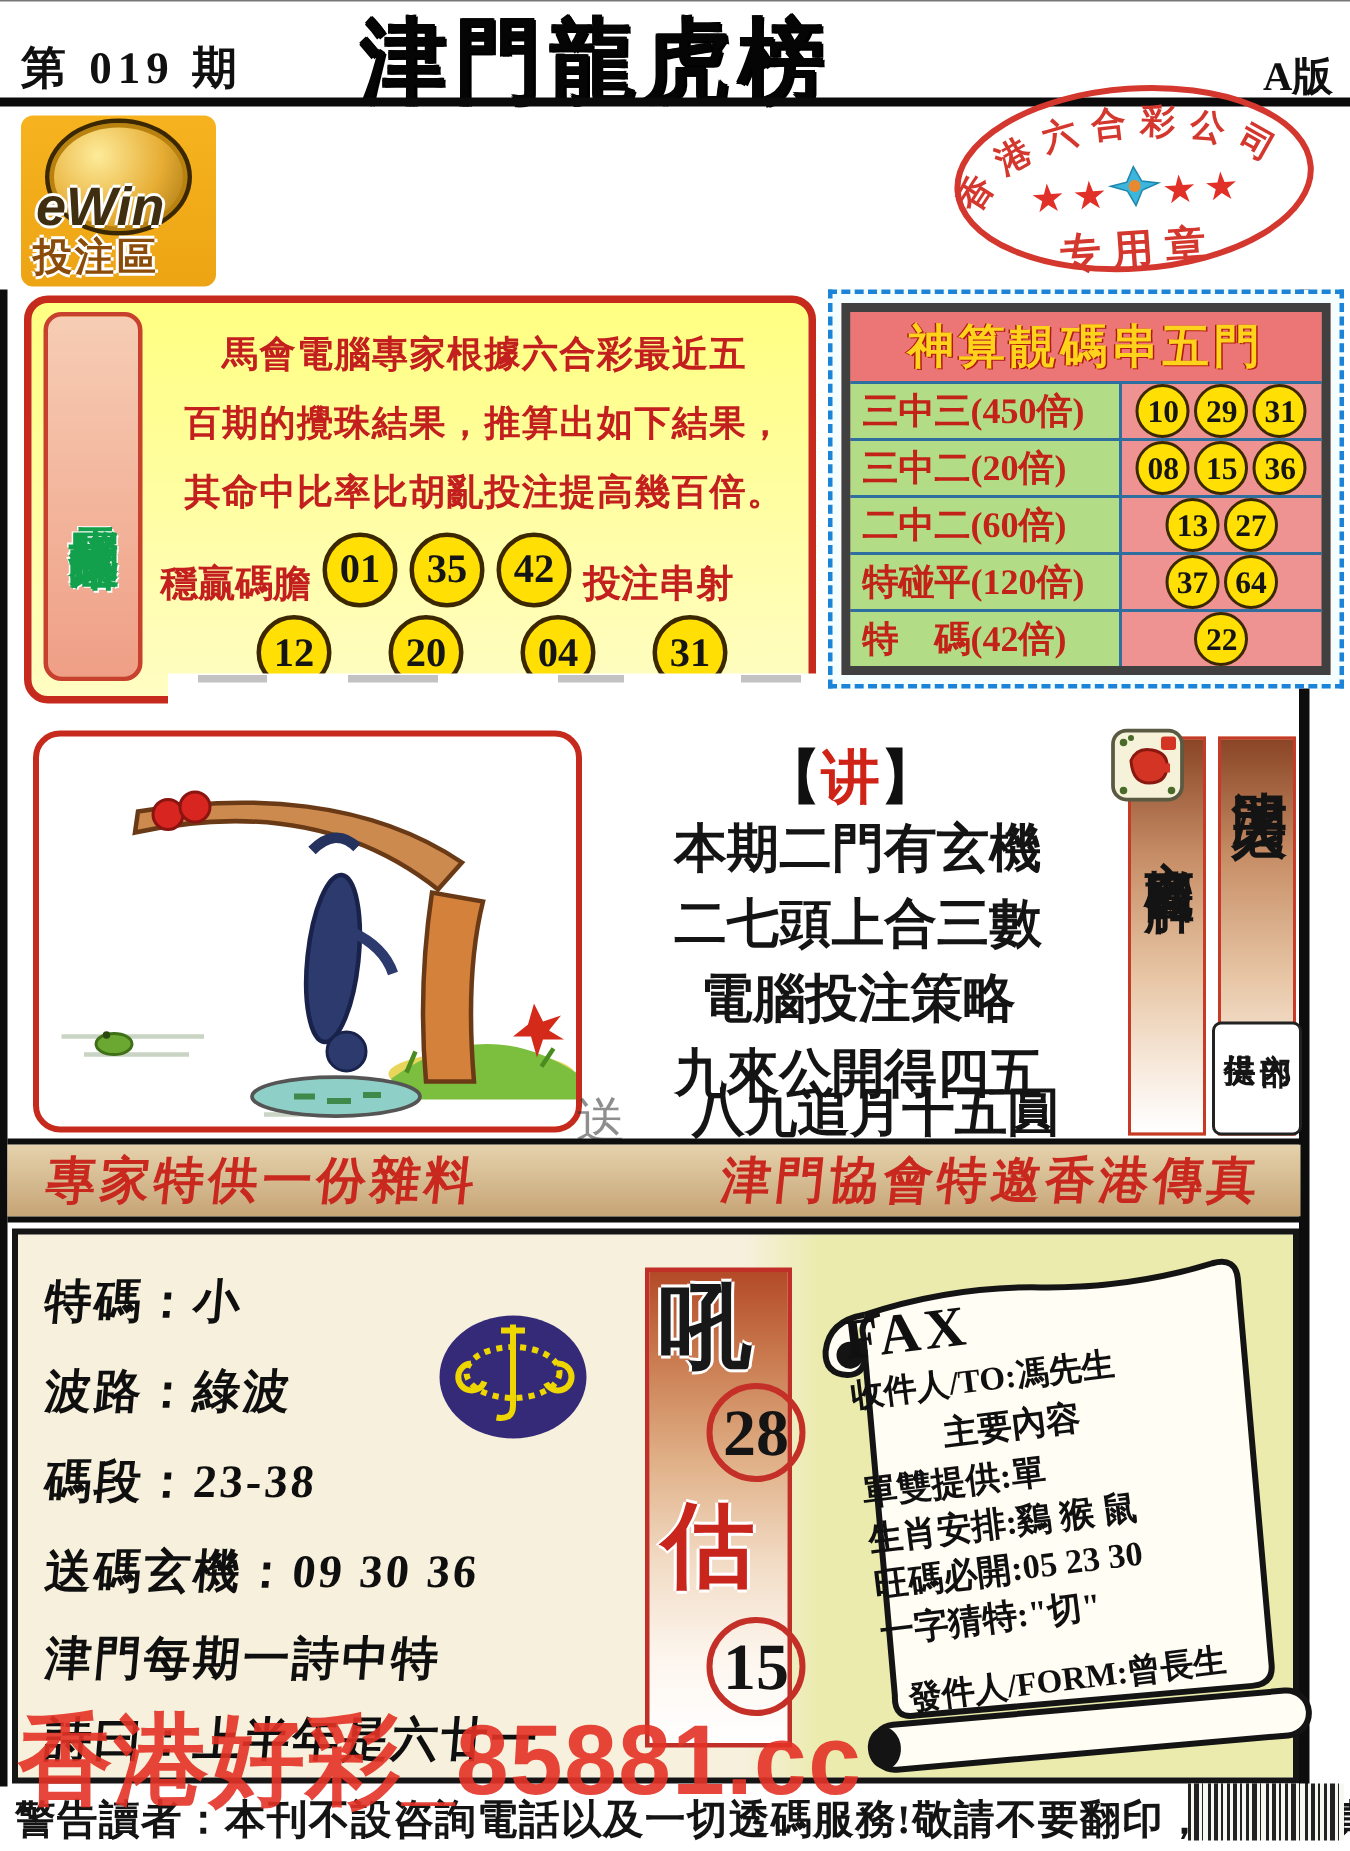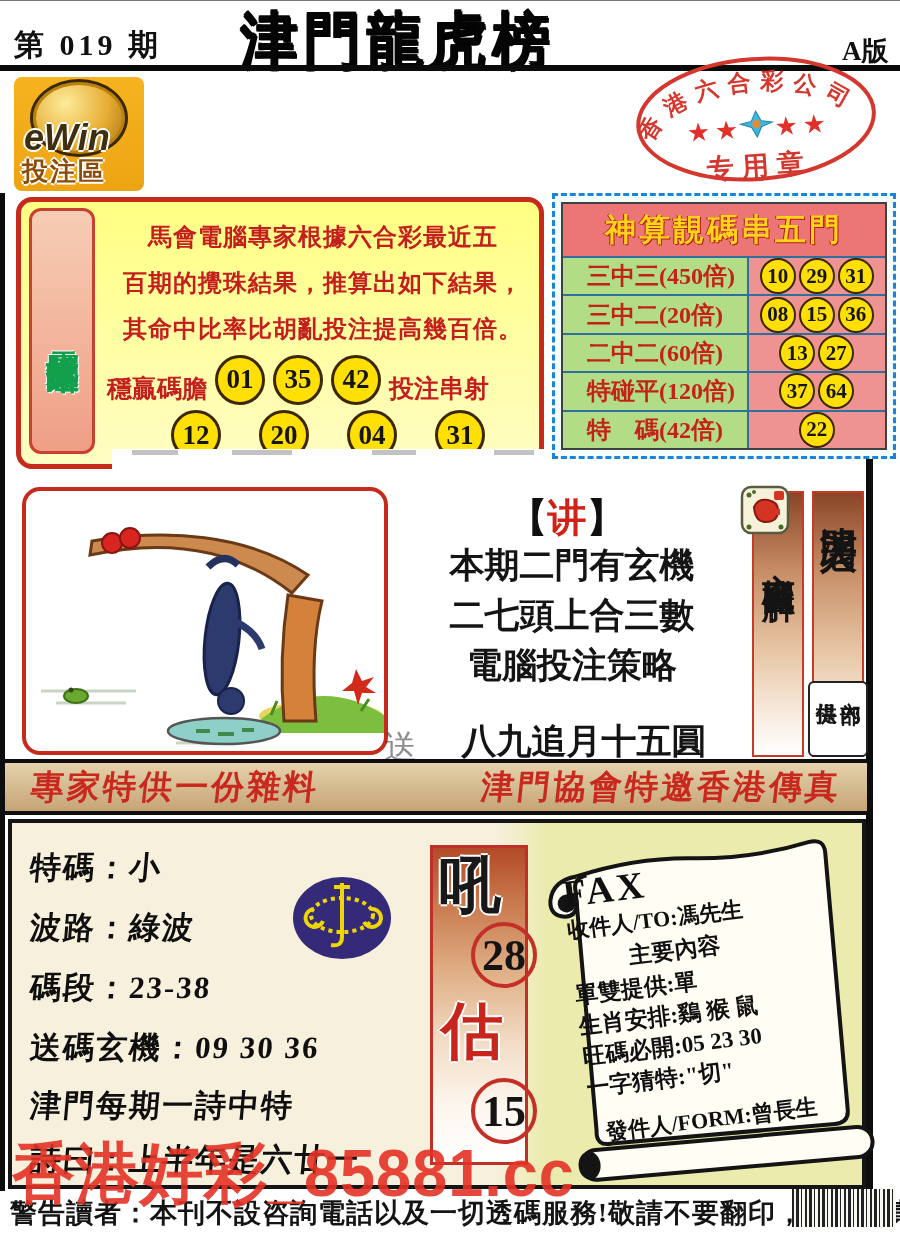--- a/index.html
+++ b/index.html
@@ -39,26 +39,26 @@
   .betrow{position:absolute;left:86px;top:152px;width:434px;display:flex;align-items:center;gap:8px;}
   .betrow .lbl{font-family:"Liberation Sans",sans-serif;font-size:25px;font-weight:800;color:#c41f1f;margin-top:18px;white-space:nowrap;}
   .ball{border-radius:50%;background:#ffdf04;border:3px solid #3c2800;display:flex;align-items:center;
       justify-content:center;font-weight:800;color:#151515;box-sizing:border-box;}
   .ball.big{width:50px;height:50px;font-size:27px;}
   .row2{position:absolute;left:150px;top:208px;display:flex;gap:38px;}
   .cutmask{background:#ffffff;}
   .cutmask i{display:block;position:absolute;top:1px;height:5px;background:#9a9a9a;opacity:.6;}
   
   .fivegate{width:344px;height:266px;border:3px dashed #1b84d8;background:#f4feff;padding:6px;box-sizing:border-box;}
-  .fg-inner{width:100%;height:100%;border:2px solid #404040;box-sizing:border-box;display:flex;flex-direction:column;background:#ef9292;}
+  .fg-inner{width:100%;height:100%;border:6px solid #404040;box-sizing:border-box;display:flex;flex-direction:column;background:#ef9292;}
   .fg-head{height:52px;background:#ec7676;display:flex;align-items:center;justify-content:center;}
   .fg-head span{font-size:31px;font-weight:800;color:#ffd21c;letter-spacing:3px;
       text-shadow:1px 1px 0 #b01a10,-1px 0 #b01a10;white-space:nowrap;}
   .fg-row{flex:1;display:flex;border-top:2px solid #2f6f9f;}
-  .fg-label{width:57%;background:#b2dc85;display:flex;align-items:center;padding-left:24px;box-sizing:border-box;
+  .fg-label{width:57%;background:#b2dc85;display:flex;align-items:center;padding-left:8px;box-sizing:border-box;
       font-size:24px;font-weight:700;color:#c32218;white-space:nowrap;}
   .fg-balls{flex:1;border-left:2px solid #2f6f9f;display:flex;align-items:center;justify-content:center;gap:3px;}
   .ball.small{width:36px;height:36px;font-size:21px;border-width:2px;}
   
   .cartoon{width:366px;height:268px;border:4px solid #c62a1c;border-radius:18px;background:#fff;box-sizing:border-box;overflow:hidden;}
   .speech-head{width:230px;text-align:center;font-size:39px;font-weight:800;color:#101010;white-space:nowrap;}
   .speech-head .w{color:#d02318;}
   .poem{width:352px;text-align:center;font-size:35px;font-weight:600;color:#141414;line-height:50px;white-space:nowrap;}
   .partial{font-size:33px;color:#333;opacity:.55;}
   .vstrip{width:52px;height:266px;border:2px solid #c63a28;box-sizing:border-box;
@@ -231,20 +231,21 @@
     </svg>
   </div>
 
   <div class="abs speech-head" style="left:452px;top:490px;">
     <span>【</span><span class="w">讲</span><span>】</span>
   </div>
   <div class="abs poem" style="left:396px;top:540px;">
     <div>本期二門有玄機</div>
     <div>二七頭上合三數</div>
     <div>電腦投注策略</div>
+    <div>九來公開得四五</div>
   </div>
   <div class="abs partial" style="left:384px;top:724px;">送</div>
   <div class="abs poem" style="left:408px;top:716px;">八九追月十五圓</div>
 
   <div class="abs vstrip mystic" style="left:752px;top:490px;">
     <span>玄機圖解</span>
   </div>
   <svg class="abs" style="left:740px;top:484px;" width="50" height="50" viewBox="0 0 50 50">
     <rect x="2" y="2" width="46" height="46" rx="9" fill="#f6f2da" stroke="#5a5a42" stroke-width="2.5"></rect>
     <circle cx="9" cy="10" r="2.5" fill="#4a6a2a"></circle>

